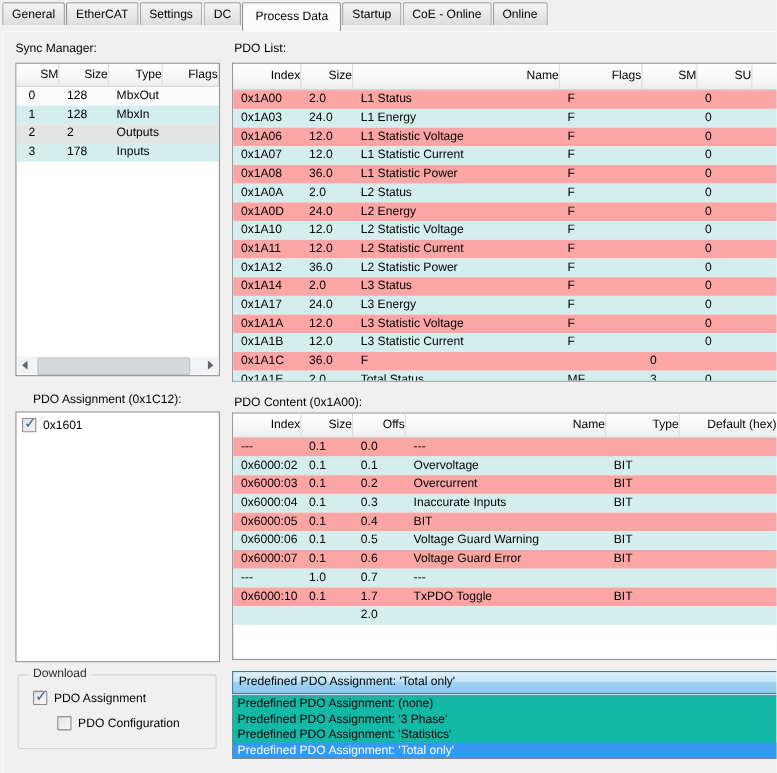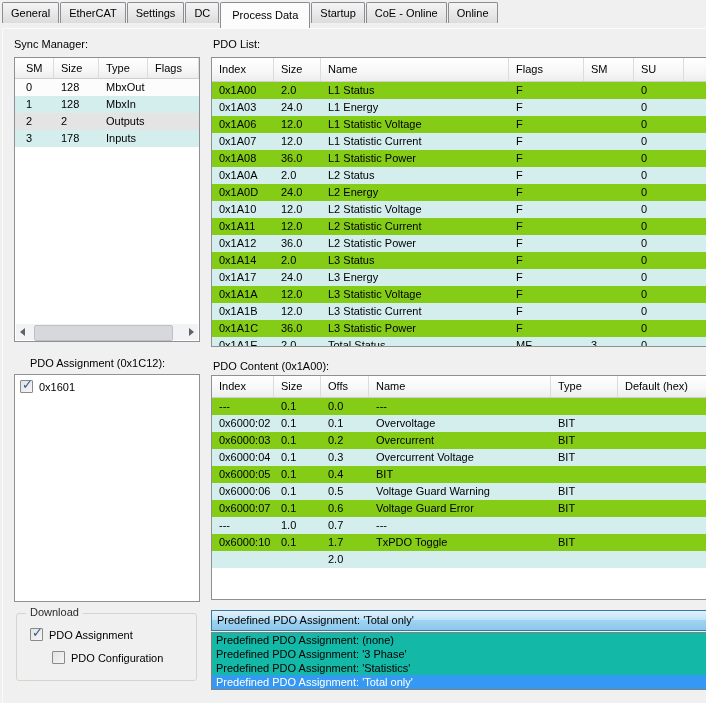--- a/index.html
+++ b/index.html
@@ -12,25 +12,25 @@
        border:1px solid #8b8d92;border-bottom:none;border-radius:2px 2px 0 0;white-space:nowrap;cursor:default;}
   .tab.active{height:25px;line-height:25px;padding:0 11px;background:#fcfcfc;margin-bottom:-1px;z-index:6;position:relative;}
   .pageframe{position:absolute;left:2px;top:28px;right:0;bottom:0;border-top:1px solid #fbfbfb;border-left:1px solid #fbfbfb;}
 
   
   .seclabel{position:absolute;white-space:nowrap;}
 
   
   .listbox{position:absolute;background:#fff;border:1px solid #8e9094;overflow:hidden;}
   .noRight{border-right:none;}
-  .lhead{display:grid;background:linear-gradient(#ffffff,#f7f7f7 60%,#ededed);border-bottom:1px solid #cfcfcf;}
+  .lhead{display:grid;background:linear-gradient(#ffffff,#f7f7f7 60%,#ededed);border-bottom:1px solid #cfcfcf;text-align:right;}
   .lhead .th{border-right:1px solid #dcdcdc;padding-left:7px;overflow:hidden;white-space:nowrap;}
   .tr{display:grid;height:17px;line-height:17px;}
   .tr .td{padding-left:7px;overflow:hidden;white-space:nowrap;}
-  .r-gray{background:#84cc16;}
+  .r-gray{background:#fca5a5;}
   .r-cyan{background:#d4eeee;}
   .r-white{background:#fcfcfc;}
   .r-sel{background:#e4e4e4;}
 
   
   .sync-cols{grid-template-columns:39px 45px 49px 1fr;}
   .sync-cols .c1{padding-left:11px;}
   .pdol-cols{grid-template-columns:62px 47px 188px 75px 50px 50px 1fr;}
   .pdoc-cols{grid-template-columns:62px 47px 48px 182px 67px 1fr;}
   .sync-head{height:20px;line-height:20px;}
@@ -242,21 +242,20 @@
       <span class="td">0x1A1B</span>
       <span class="td">12.0</span>
       <span class="td">L3 Statistic Current</span>
       <span class="td">F</span>
       <span class="td"></span>
       <span class="td">0</span>
     </div>
     <div class="tr pdol-cols r-gray">
       <span class="td">0x1A1C</span>
       <span class="td">36.0</span>
-      <span class="td">L3 Statistic Power</span>
       <span class="td">F</span>
       <span class="td"></span>
       <span class="td">0</span>
     </div>
     <div class="tr pdol-cols r-cyan">
       <span class="td">0x1A1E</span>
       <span class="td">2.0</span>
       <span class="td">Total Status</span>
       <span class="td">MF</span>
       <span class="td">3</span>
@@ -303,21 +302,21 @@
       <span class="td">0.1</span>
       <span class="td">0.2</span>
       <span class="td">Overcurrent</span>
       <span class="td">BIT</span>
       <span class="td"></span>
     </div>
     <div class="tr pdoc-cols r-cyan">
       <span class="td">0x6000:04</span>
       <span class="td">0.1</span>
       <span class="td">0.3</span>
-      <span class="td">Overcurrent Voltage</span>
+      <span class="td">Inaccurate Inputs</span>
       <span class="td">BIT</span>
       <span class="td"></span>
     </div>
     <div class="tr pdoc-cols r-gray">
       <span class="td">0x6000:05</span>
       <span class="td">0.1</span>
       <span class="td">0.4</span>
       <span class="td">BIT</span>
       <span class="td"></span>
     </div>

